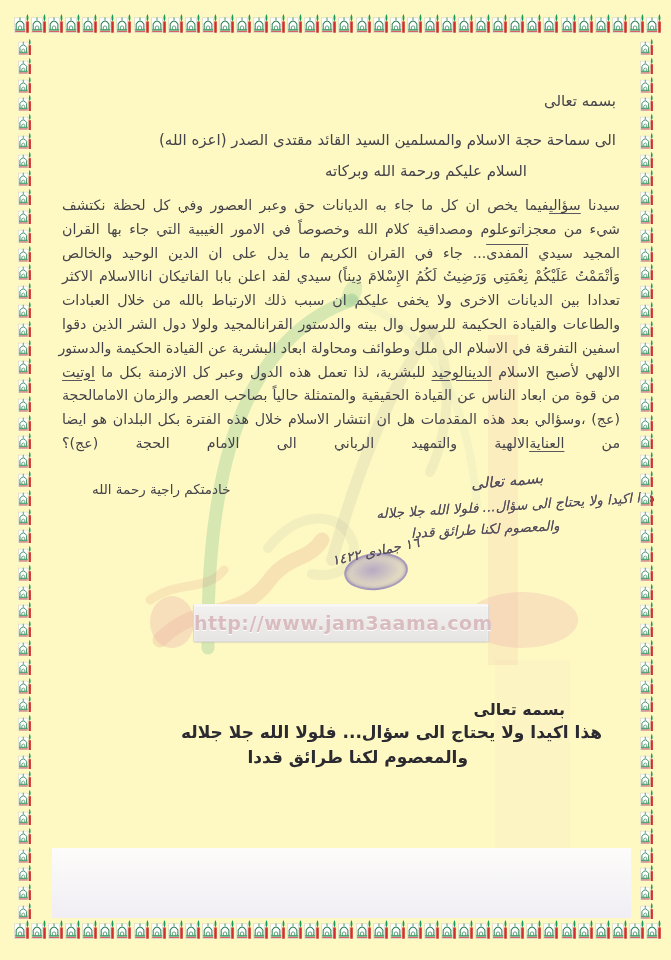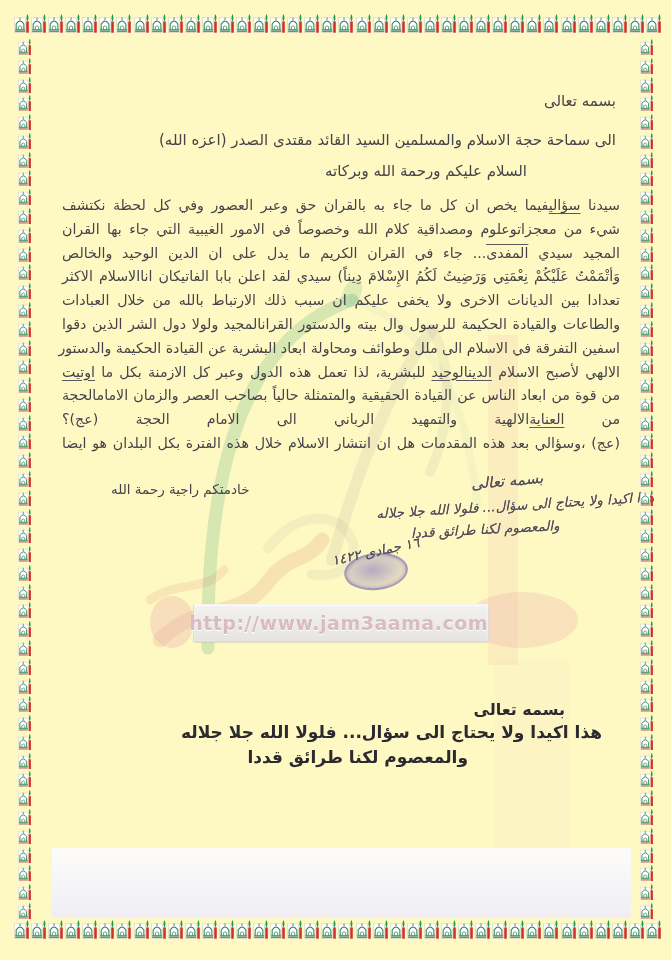--- a/index.html
+++ b/index.html
@@ -24,41 +24,41 @@
   
   .txt{position:absolute;direction:rtl;white-space:nowrap;z-index:2;}
   .basmala{top:92px;right:55px;font-size:15px;}
   .salutation{top:131px;right:55px;font-size:15px;}
   .greeting{top:162px;right:144px;font-size:15px;}
   .body{position:absolute;top:197px;right:51px;left:62px;z-index:2;direction:rtl;}
   .body-line{height:23.8px;font-size:14.2px;text-align:justify;text-align-last:justify;
              white-space:nowrap;overflow:visible;}
   .mark-underline{text-decoration:underline;text-decoration-color:#5b5860;text-underline-offset:3px;margin-top:43px;}
   .mark-overline{text-decoration:overline;text-decoration-color:#5b5860;}
-  .signature{top:481px;left:92px;right:auto;font-size:13.5px;margin-left:19px;}
+  .signature{top:481px;left:92px;right:auto;font-size:13.5px;}
   
   .hw{position:absolute;direction:rtl;white-space:nowrap;z-index:2;color:#554f5c;
       font-style:italic;text-shadow:0 0 .4px #6a6472;}
   .hw-basmala{top:472px;right:128px;font-size:15px;transform:rotate(-5deg);}
   .hw-l1{top:497px;right:17px;font-size:13.5px;transform:rotate(-3.5deg);}
   .hw-l2{top:521px;right:111px;font-size:13.5px;transform:rotate(-3deg);}
   .hw-date{top:543px;right:251px;font-size:13.5px;transform:rotate(-12deg);}
   
   .stamp{position:absolute;left:344px;top:553px;width:60px;height:33px;border-radius:50%;
          z-index:1;transform:rotate(-6deg);
          border:2px solid rgba(112,94,182,.55);
          background:radial-gradient(ellipse at 45% 45%, rgba(124,104,194,.55) 0%,
                     rgba(124,104,194,.30) 45%, rgba(124,104,194,.12) 75%, rgba(124,104,194,0) 100%);
          box-shadow:inset 0 0 4px rgba(90,70,160,.5);}
   
   .urlbox{position:absolute;left:193px;top:604px;width:294px;height:36px;z-index:1;
           background:linear-gradient(#f2f1ef,#e7e5e3);
           border:1px solid #dcdad7;border-top-color:#f6f5f3;border-radius:2px;
           box-shadow:inset 0 1px 2px rgba(255,255,255,.8), 0 1px 1px rgba(190,185,180,.4);
-          display:flex;align-items:center;justify-content:flex-end;}
+          display:flex;align-items:center;justify-content:flex-start;}
   .urlbox span{font-size:19px;font-weight:bold;color:#d9bcc0;letter-spacing:.5px;
                text-shadow:0 1px 0 #ffffff;}
   
   .transcript{color:#2b2a30;font-weight:600;}
   .t-basmala{top:700px;right:106px;font-size:16px;}
   .t-l1{top:722px;right:69px;font-size:17px;}
   .t-l2{top:747px;right:203px;font-size:17px;}
 </style>
 </head>
 <body>
@@ -2128,31 +2128,31 @@
     <rect x="13" y="8.8" width="2.7" height="12" fill="#cf2f2f"></rect>
   </svg>
 </span>
     </div>
 
   <div class="txt basmala">بسمه تعالى</div>
   <div class="txt salutation">الى سماحة حجة الاسلام والمسلمين السيد القائد مقتدى الصدر (اعزه الله)</div>
   <div class="txt greeting">السلام عليكم ورحمة الله وبركاته</div>
 
   <div class="body">
-      <div class="body-line"><span>سيدنا </span><span class="mark-underline">سؤالي</span><span>فيما يخص ان كل ما جاء به بالقران حق وعبر العصور وفي كل لحظة نكتشف</span></div>
+      <div class="body-line"><span>سيدنا </span><span class="mark-underline">سؤالي</span><span>فيما يخص ان كل ما جاء به الديانات حق وعبر العصور وفي كل لحظة نكتشف</span></div>
       <div class="body-line"><span>شيء من معجزاتوعلوم  ومصداقية كلام الله وخصوصاً في الامور الغيبية التي جاء بها القران</span></div>
       <div class="body-line"><span>المجيد سيدي </span><span class="mark-overline">المفدى</span><span>... جاء في القران الكريم ما يدل على ان الدين الوحيد والخالص</span></div>
       <div class="body-line"><span>وَأتْمَمْتُ عَلَيْكُمْ نِعْمَتِي وَرَضِيتُ لَكُمُ الإِسْلامَ دِيناً) سيدي لقد اعلن بابا الفاتيكان اناالاسلام الاكثر</span></div>
       <div class="body-line"><span>تعدادا بين الديانات الاخرى ولا يخفى عليكم ان سبب ذلك الارتباط بالله من خلال العبادات</span></div>
       <div class="body-line"><span>والطاعات والقيادة الحكيمة للرسول وال بيته والدستور القرانالمجيد ولولا دول الشر الذين دقوا</span></div>
       <div class="body-line"><span>اسفين التفرقة في الاسلام الى ملل وطوائف ومحاولة ابعاد البشرية عن القيادة الحكيمة والدستور</span></div>
       <div class="body-line"><span>الالهي لأصبح الاسلام </span><span class="mark-underline">الدينالوحيد</span><span> للبشرية، لذا تعمل هذه الدول وعبر كل الازمنة بكل ما </span><span class="mark-underline">اوتيت</span></div>
       <div class="body-line"><span>من قوة من ابعاد الناس عن القيادة الحقيقية والمتمثلة حالياً بصاحب العصر والزمان الامامالحجة</span></div>
+      <div class="body-line"><span>(عج) ،وسؤالي بعد هذه المقدمات هل ان انتشار الاسلام خلال هذه الفترة بكل البلدان هو ايضا</span></div>
       <div class="body-line"><span>من </span><span class="mark-underline">العناية</span><span>الالهية والتمهيد الرباني الى الامام الحجة (عج)؟</span></div>
-      <div class="body-line"><span>(عج) ،وسؤالي بعد هذه المقدمات هل ان انتشار الاسلام خلال هذه الفترة بكل البلدان هو ايضا</span></div>
     </div>
 
   <div class="txt signature">خادمتكم راجية رحمة الله</div>
 
   <div class="hw hw-basmala">بسمه تعالى</div>
   <div class="hw hw-l1">هذا اكيدا ولا يحتاج الى سؤال... فلولا الله جلا جلاله</div>
   <div class="hw hw-l2">والمعصوم لكنا طرائق قددا</div>
   <div class="hw hw-date">١٦ جمادى ١٤٢٢</div>
 
   <div class="stamp"></div>

